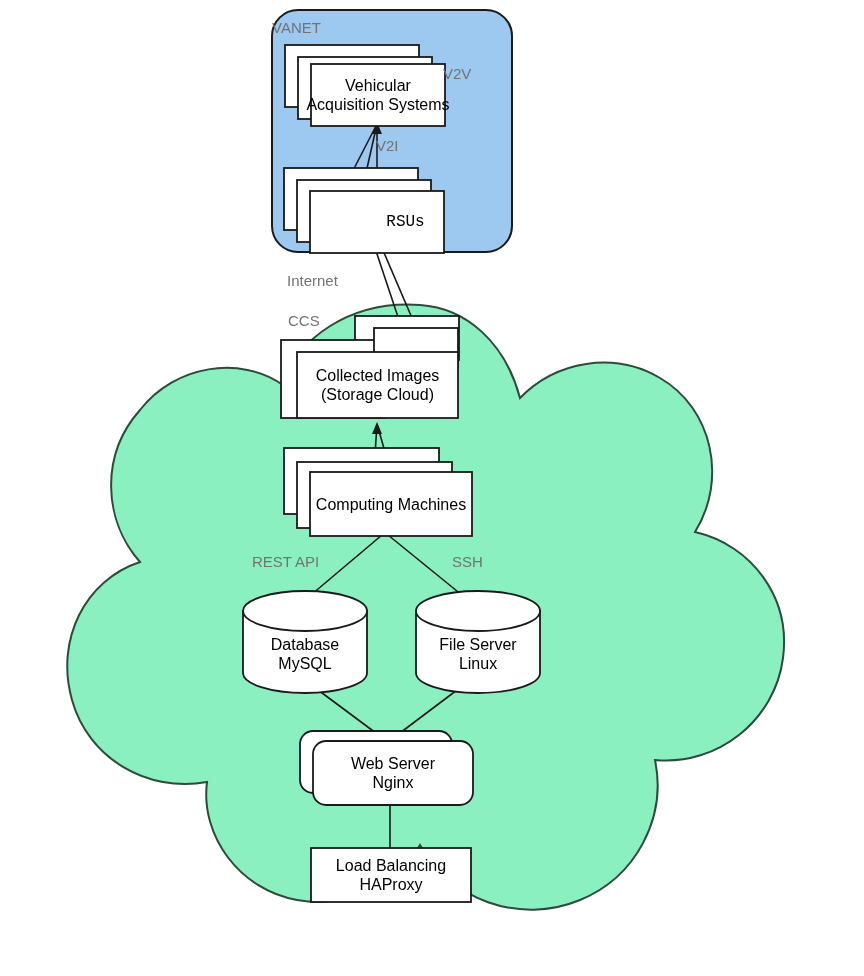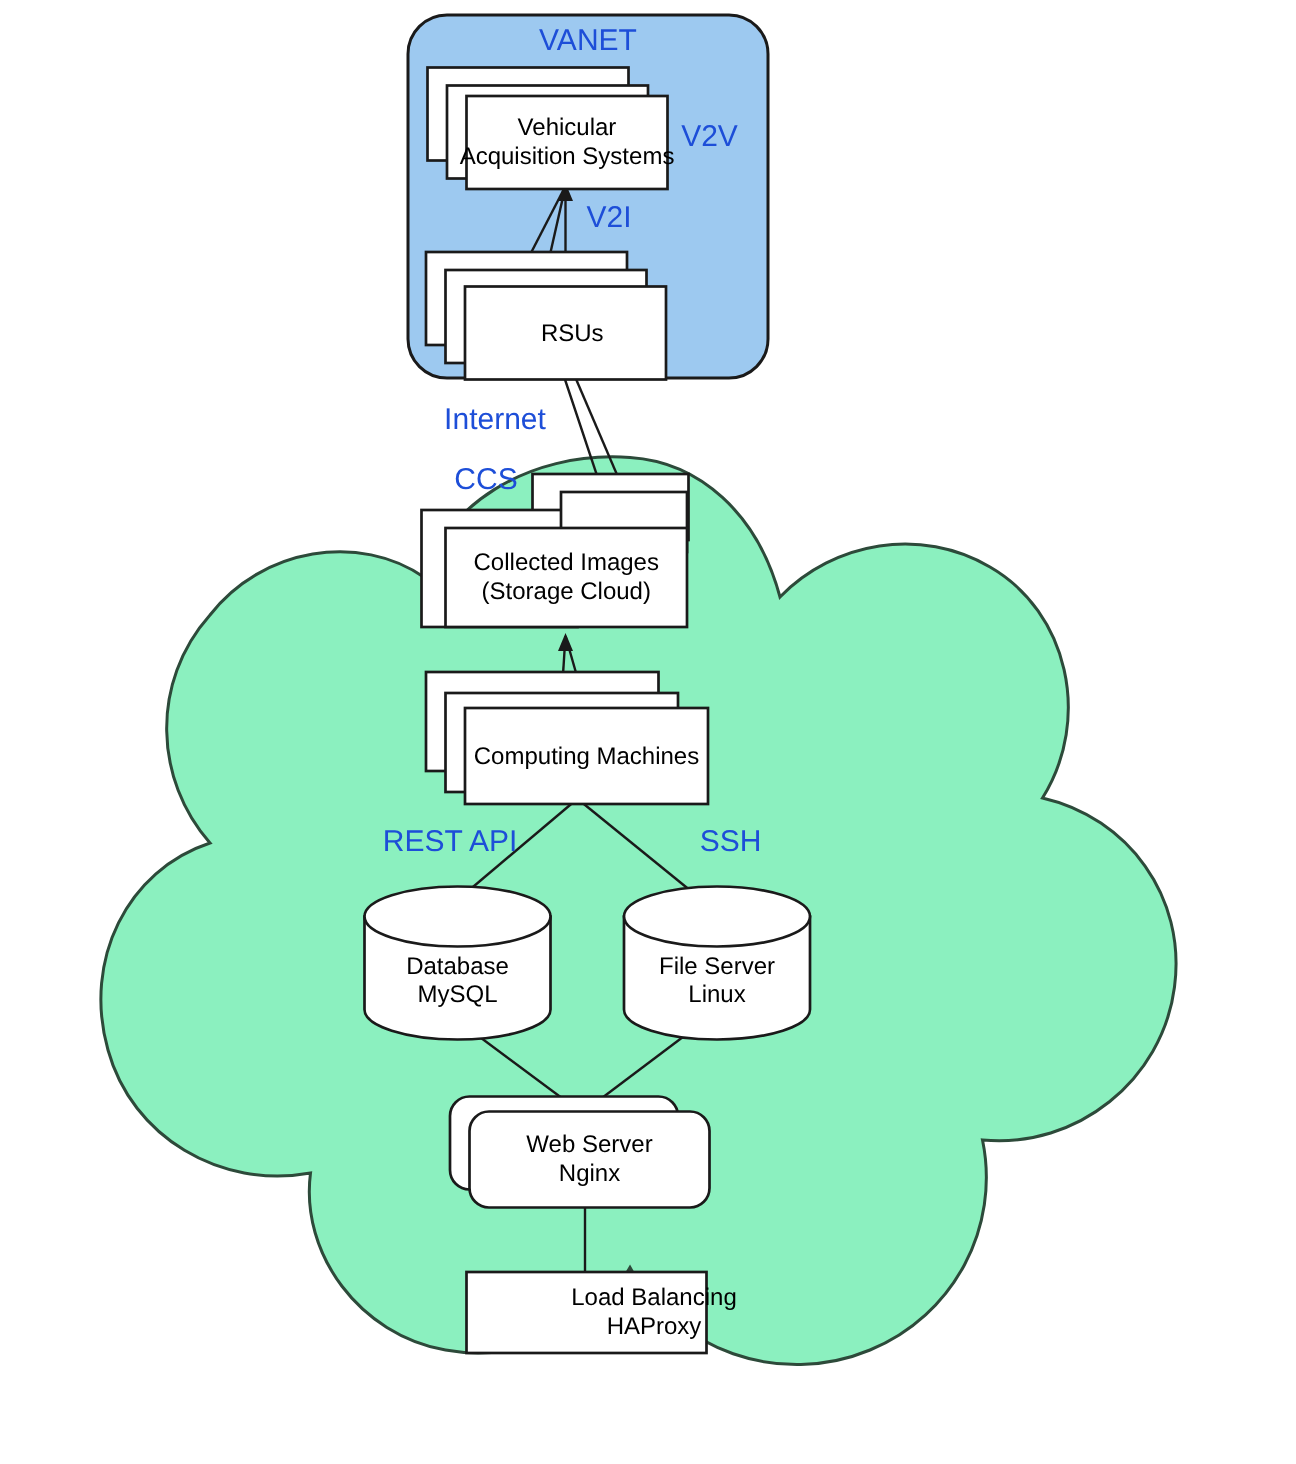--- a/index.html
+++ b/index.html
@@ -33,26 +33,26 @@
     text-align: center;
     color: #000000;
     font-family: "Liberation Sans", sans-serif;
     font-size: 16px;
     line-height: 19px;
     white-space: pre;
     pointer-events: none;
   }
   .free-label {
     position: absolute;
-    color: #1d4ed8;
+    color: #737373;
     font-family: "Liberation Sans", sans-serif;
-    font-size: 20px;
+    font-size: 15px;
     line-height: 19px;
     white-space: pre;
-    text-align: center;
+    text-align: left;
   }
 </style>
 </head>
 <body>
 
 <div id="diagram-root">
 
   <svg class="layer" viewBox="0 0 864 976">
 
     <path d="M 420 305
@@ -149,38 +149,38 @@
       </g>
 
       <g>
         <rect x="311" y="848" width="160" height="54"></rect>
       </g>
     </g>
   </svg>
 
   <div class="free-label" style="left:272px; top:18px; width:240px;">VANET</div>
 
-  <div class="free-label" style="left:443px; top:82px; width:60px;">V2V</div>
+  <div class="free-label" style="left:443px; top:64px; width:60px;">V2V</div>
 
   <div class="free-label" style="left:376px; top:136px; width:60px;">V2I</div>
 
   <div class="free-label" style="left:288px; top:311px; width:72px;">CCS</div>
 
   <div class="free-label" style="left:287px; top:271px; width:86px;">Internet</div>
 
   <div class="free-label" style="left:252px; top:552px; width:96px;">REST API</div>
 
   <div class="free-label" style="left:452px; top:552px; width:70px;">SSH</div>
 
   <div class="node-label" style="left:308px; top:64px; width:140px; height:62px; flex-direction:column;">
     <span>Vehicular</span>
     <span>Acquisition Systems</span>
   </div>
 
-  <div class="node-label" style="left:304px; top:191px; width:155px; height:62px;">RSUs</div>
+  <div class="node-label" style="left:328px; top:191px; width:155px; height:62px;font-family:Liberation Mono, monospace;">RSUs</div>
 
   <div class="node-label" style="left:310px; top:472px; width:162px; height:64px;">Computing Machines</div>
 
   <div class="node-label" style="left:297px; top:352px; width:161px; height:66px; flex-direction:column;">
     <span>Collected Images</span>
     <span>(Storage Cloud)</span>
   </div>
 
   <div class="node-label" style="left:243px; top:628px; width:124px; height:52px; flex-direction:column;">
     <span>Database</span>
@@ -190,18 +190,18 @@
   <div class="node-label" style="left:416px; top:628px; width:124px; height:52px; flex-direction:column;">
     <span>File Server</span>
     <span>Linux</span>
   </div>
 
   <div class="node-label" style="left:313px; top:741px; width:160px; height:64px; flex-direction:column;">
     <span>Web Server</span>
     <span>Nginx</span>
   </div>
 
-  <div class="node-label" style="left:311px; top:848px; width:160px; height:54px; flex-direction:column;padding-left:45px;">
+  <div class="node-label" style="left:311px; top:848px; width:160px; height:54px; flex-direction:column;">
     <span>Load Balancing</span>
     <span>HAProxy</span>
   </div>
 
 </div>
 
 </body></html>

